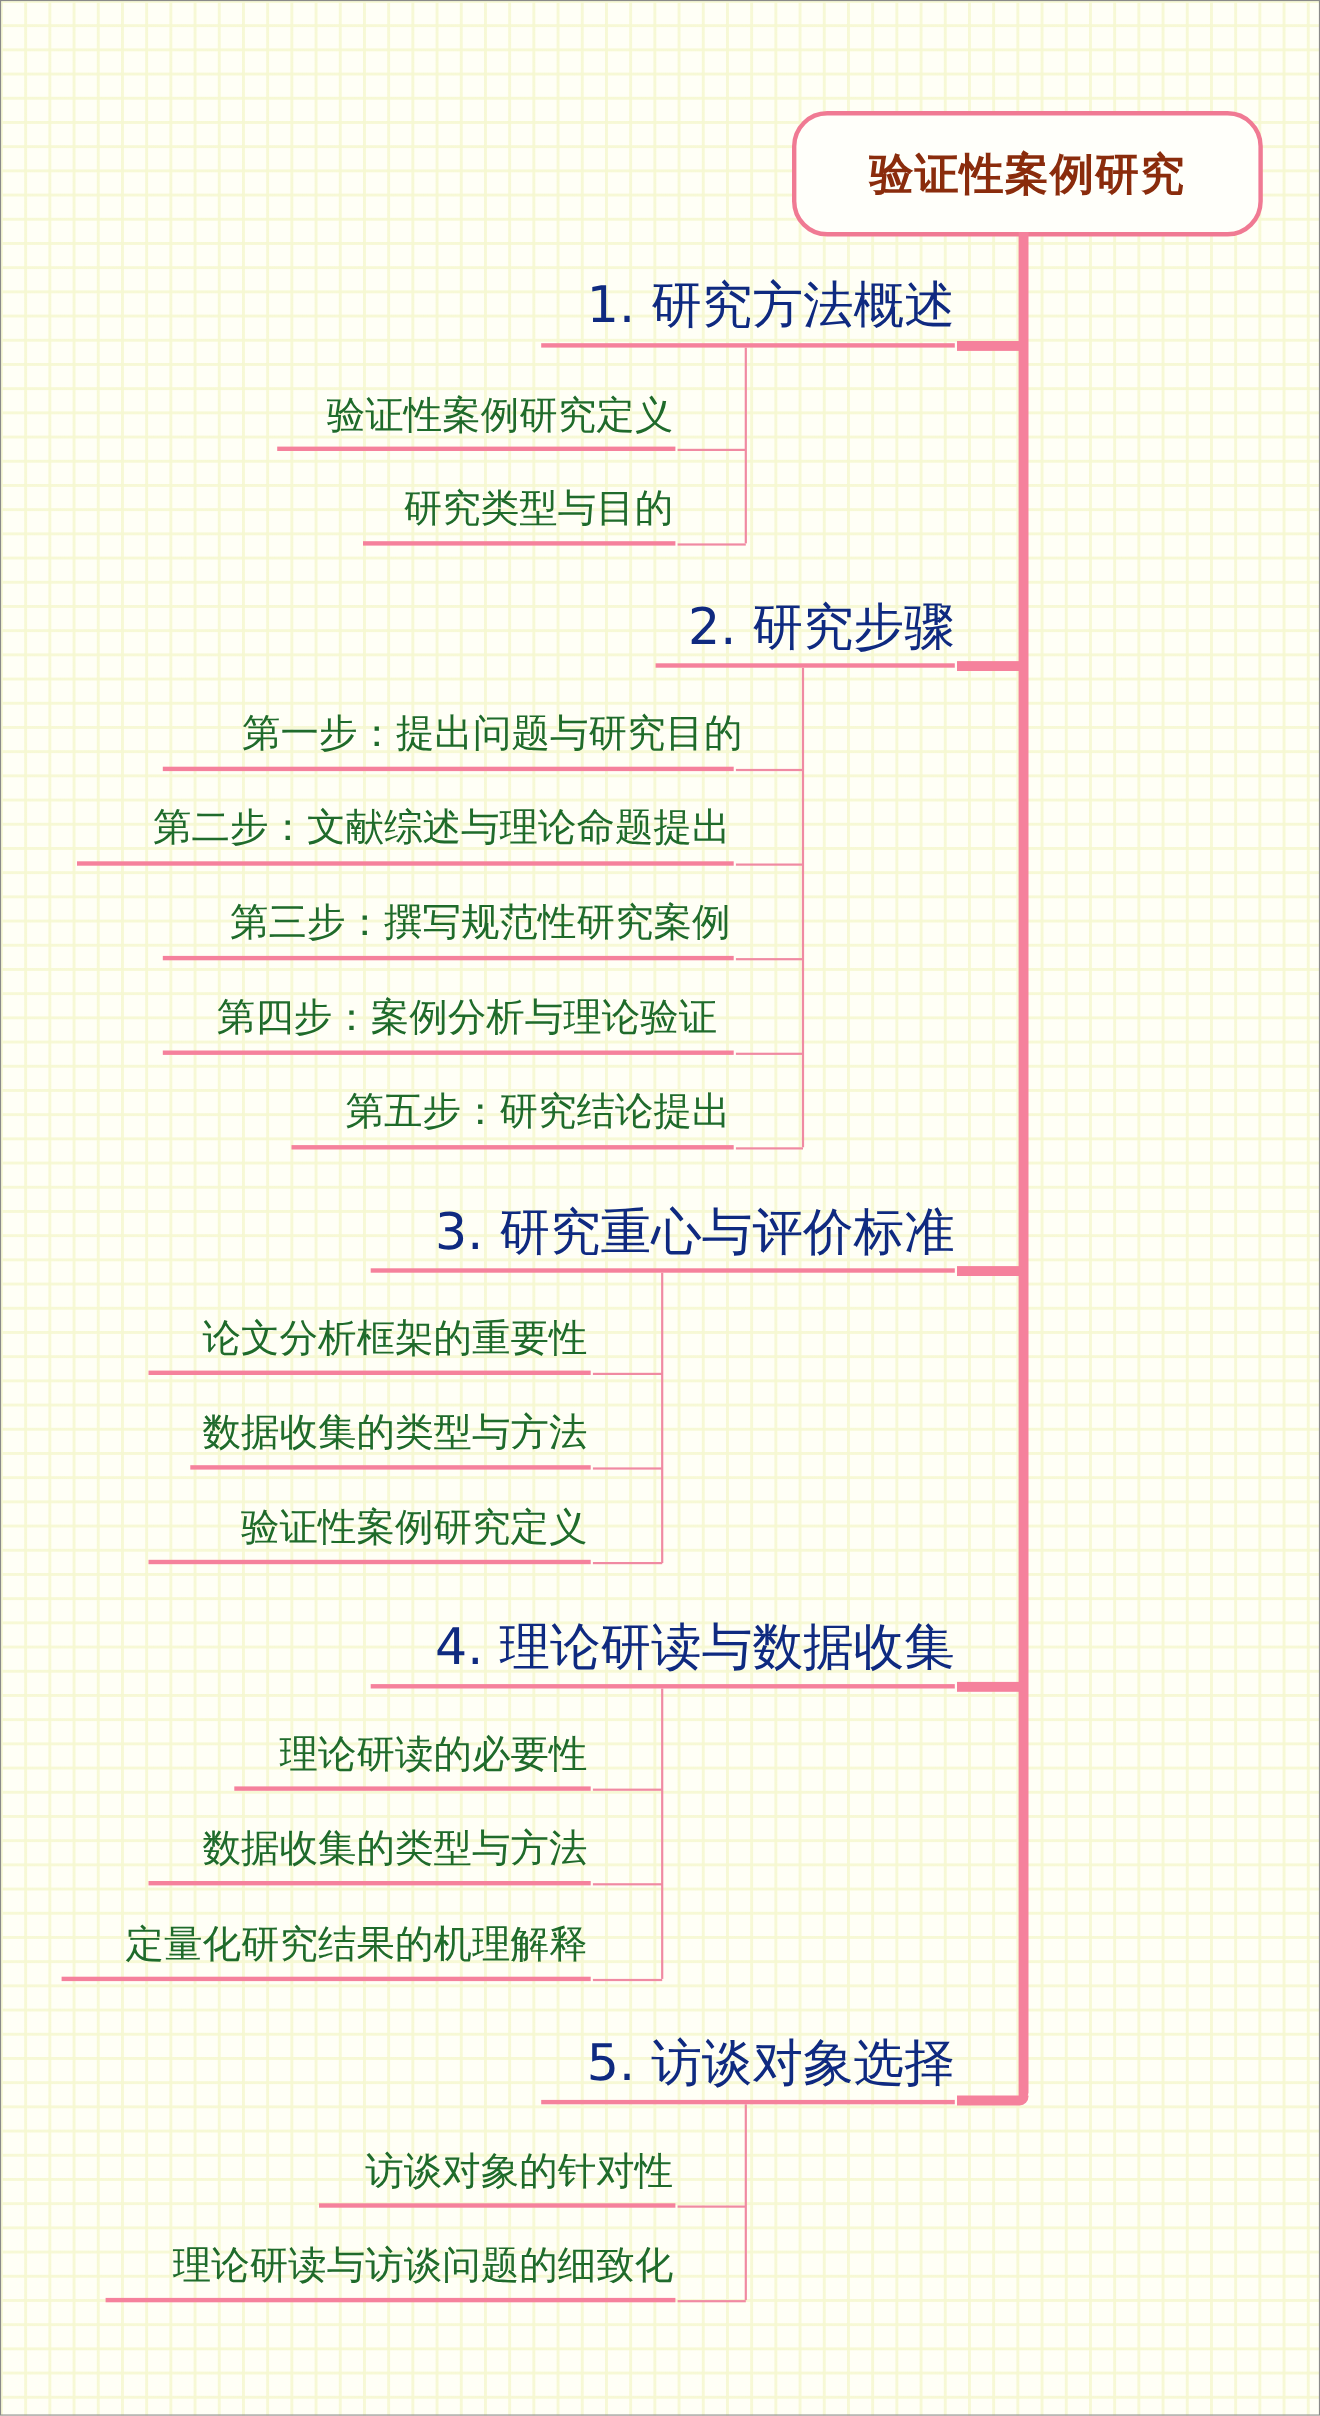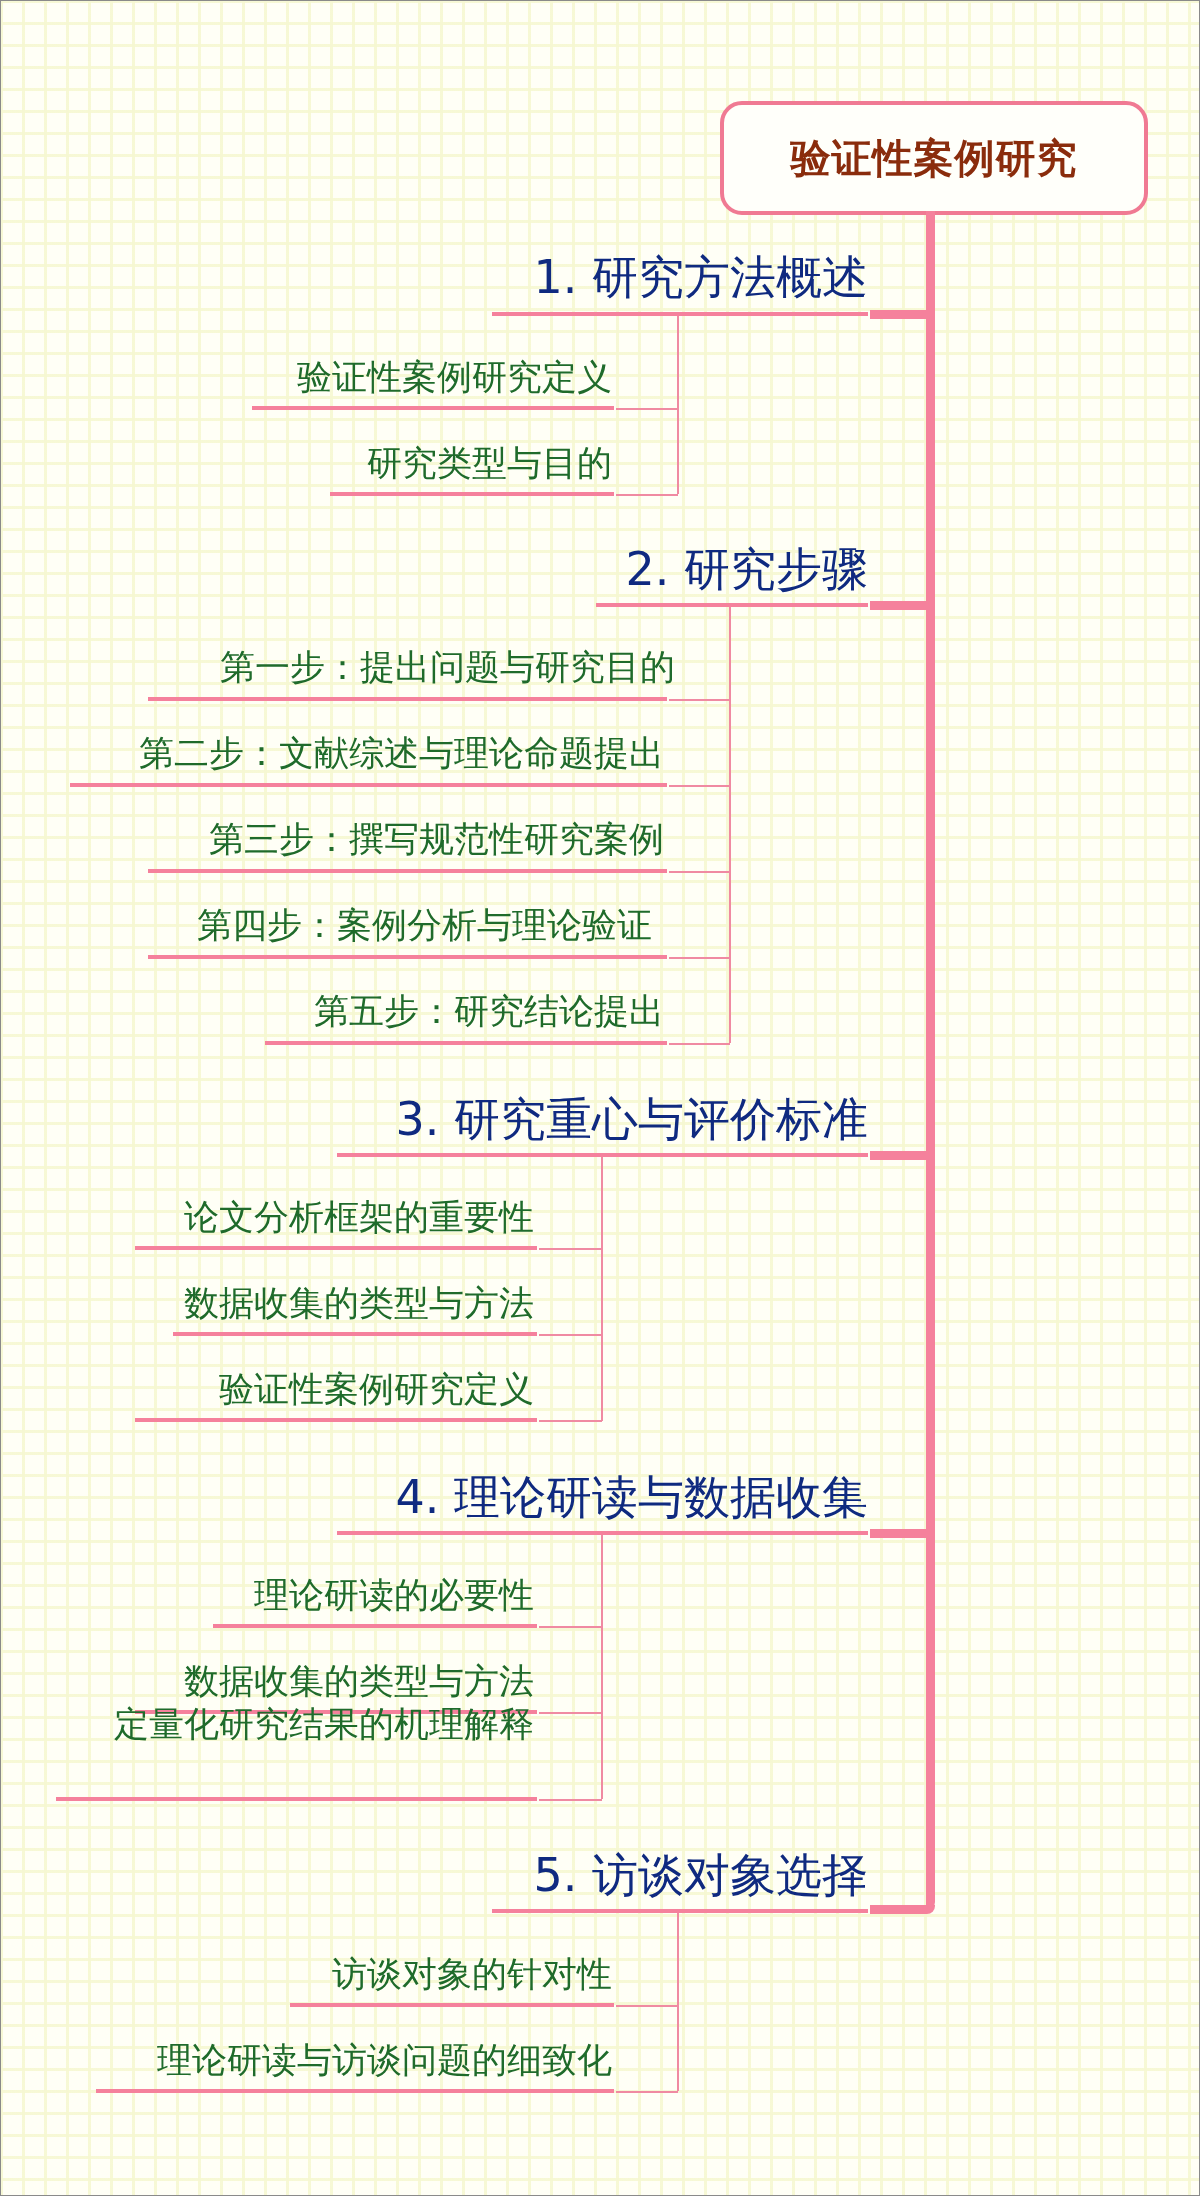--- a/index.html
+++ b/index.html
@@ -5,21 +5,21 @@
   html,body{margin:0;padding:0;}
   body{width:1200px;height:2196px;position:relative;overflow:hidden;
     font-family:"DejaVu Sans","Liberation Sans",sans-serif;
     background-color:#fffff6;
     background-image:
       linear-gradient(to right, rgba(246,248,210,0.9) 3px, transparent 3px),
       linear-gradient(to bottom, rgba(246,248,210,0.9) 3px, transparent 3px);
     background-size:22px 22px;
   }
   .frame{position:absolute;left:0;top:0;width:1198px;height:2194px;border:1px solid #8a8a8a;pointer-events:none;}
-  .root{position:absolute;left:720px;top:101px;width:420px;height:106px;border:4px solid #f07a93;border-radius:22px;background:#fffffa;box-sizing:content-box;display:flex;align-items:center;justify-content:center;}
+  .root{position:absolute;left:720px;top:101px;width:420px;height:106px;border:4px solid #f07a93;border-radius:32px;background:#fffffa;box-sizing:content-box;display:flex;align-items:center;justify-content:center;}
   .root span{font-size:40px;font-weight:bold;color:#8a2c0c;letter-spacing:1px;}
   .line{position:absolute;background:#f5819c;}
   .trunk{position:absolute;left:926px;top:211px;width:9px;height:1700px;background:#f5819c;border-radius:0 0 10px 0;}
   .branch{position:absolute;right:332px;font-size:46px;color:#0f2a80;white-space:nowrap;line-height:1;}
   .child{position:absolute;font-size:35px;color:#1f6b2b;white-space:nowrap;line-height:1;text-align:right;}
   .sub{position:absolute;width:2px;background:#f08aa2;}
   .conn{position:absolute;height:2px;background:#f08aa2;}
   .hconn{position:absolute;height:9px;background:#f5819c;}
 </style>
 </head>
@@ -80,21 +80,21 @@
 <div class="branch" style="top:1474px;">4. 理论研读与数据收集</div>
 <div class="line" style="left:337px;top:1531px;width:531px;height:4px;"></div>
 <div class="hconn" style="left:870px;top:1529px;width:60px;"></div>
 <div class="sub" style="left:601px;top:1535px;height:264px;"></div>
 <div class="child" style="right:666px;top:1578px;">理论研读的必要性</div>
 <div class="line" style="left:213px;top:1624px;width:324px;height:4px;"></div>
 <div class="conn" style="left:539px;top:1626px;width:63px;"></div>
 <div class="child" style="right:666px;top:1664px;">数据收集的类型与方法</div>
 <div class="line" style="left:135px;top:1710px;width:402px;height:4px;"></div>
 <div class="conn" style="left:539px;top:1712px;width:63px;"></div>
-<div class="child" style="right:666px;top:1707px;text-align:center;">定量化研究结果的机理解释</div>
+<div class="child" style="right:666px;top:1751px;text-align:center;">定量化研究结果的机理解释</div>
 <div class="line" style="left:56px;top:1797px;width:481px;height:4px;"></div>
 <div class="conn" style="left:539px;top:1799px;width:63px;"></div>
 
 <div class="branch" style="top:1852px;">5. 访谈对象选择</div>
 <div class="line" style="left:492px;top:1909px;width:376px;height:4px;"></div>
 <div class="hconn" style="left:870px;top:1905px;width:65px;border-radius:0 0 8px 0;"></div>
 <div class="sub" style="left:677px;top:1913px;height:178px;"></div>
 <div class="child" style="right:588px;top:1957px;">访谈对象的针对性</div>
 <div class="line" style="left:290px;top:2003px;width:324px;height:4px;"></div>
 <div class="conn" style="left:616px;top:2005px;width:62px;"></div>

